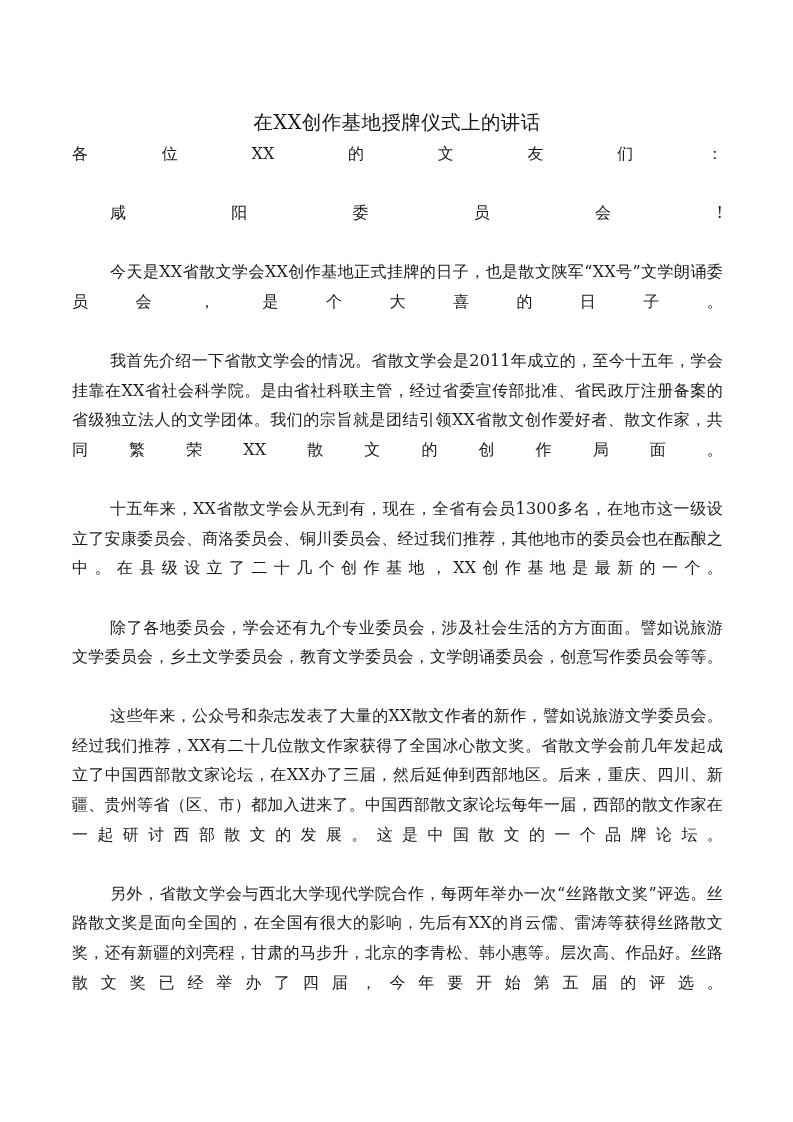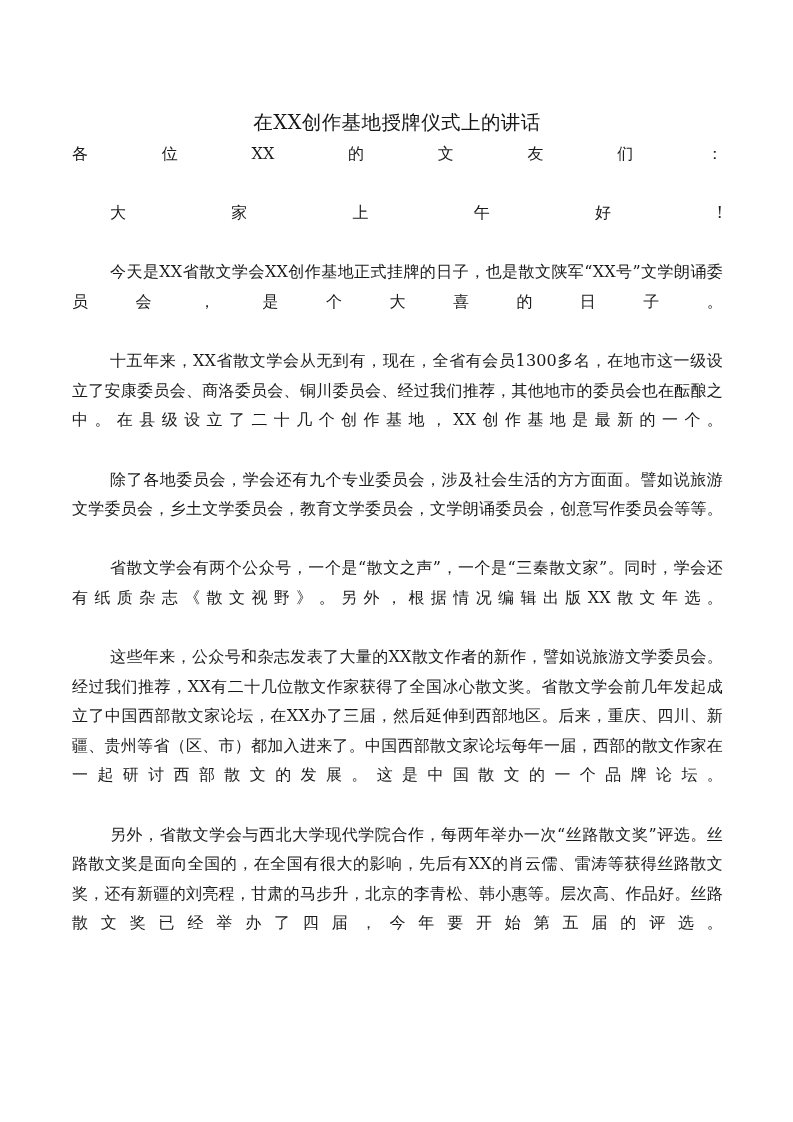--- a/index.html
+++ b/index.html
@@ -72,22 +72,22 @@
 </head>
 <body>
 
 <div class="page">
 
   <div class="doc-title">在XX创作基地授牌仪式上的讲话</div>
 
   <div class="body-block">
 
   <p class="para no-indent">各位XX的文友们：</p>
-      <p class="para">大家上午好!</p>
+      <p class="para">咸阳委员会!</p>
       <p class="para">今天是XX省散文学会XX创作基地正式挂牌的日子，也是散文陕军“XX号”文学朗诵委员会，是个大喜的日子。</p>
+      <p class="para">我首先介绍一下省散文学会的情况。省散文学会是2011年成立的，至今十五年，学会挂靠在XX省社会科学院。是由省社科联主管，经过省委宣传部批准、省民政厅注册备案的省级独立法人的文学团体。我们的宗旨就是团结引领XX省散文创作爱好者、散文作家，共同繁荣XX散文的创作局面。</p>
       <p class="para">十五年来，XX省散文学会从无到有，现在，全省有会员1300多名，在地市这一级设立了安康委员会、商洛委员会、铜川委员会、经过我们推荐，其他地市的委员会也在酝酿之中。在县级设立了二十几个创作基地，XX创作基地是最新的一个。</p>
       <p class="para">除了各地委员会，学会还有九个专业委员会，涉及社会生活的方方面面。譬如说旅游文学委员会，乡土文学委员会，教育文学委员会，文学朗诵委员会，创意写作委员会等等。</p>
-      <p class="para">省散文学会有两个公众号，一个是“散文之声”，一个是“三秦散文家”。同时，学会还有纸质杂志《散文视野》。另外，根据情况编辑出版XX散文年选。</p>
       <p class="para">这些年来，公众号和杂志发表了大量的XX散文作者的新作，譬如说旅游文学委员会。经过我们推荐，XX有二十几位散文作家获得了全国冰心散文奖。省散文学会前几年发起成立了中国西部散文家论坛，在XX办了三届，然后延伸到西部地区。后来，重庆、四川、新疆、贵州等省（区、市）都加入进来了。中国西部散文家论坛每年一届，西部的散文作家在一起研讨西部散文的发展。这是中国散文的一个品牌论坛。</p>
       <p class="para">另外，省散文学会与西北大学现代学院合作，每两年举办一次“丝路散文奖”评选。丝路散文奖是面向全国的，在全国有很大的影响，先后有XX的肖云儒、雷涛等获得丝路散文奖，还有新疆的刘亮程，甘肃的马步升，北京的李青松、韩小惠等。层次高、作品好。丝路散文奖已经举办了四届，今年要开始第五届的评选。</p>
     </div>
 
 </div>
 
 </body></html>

